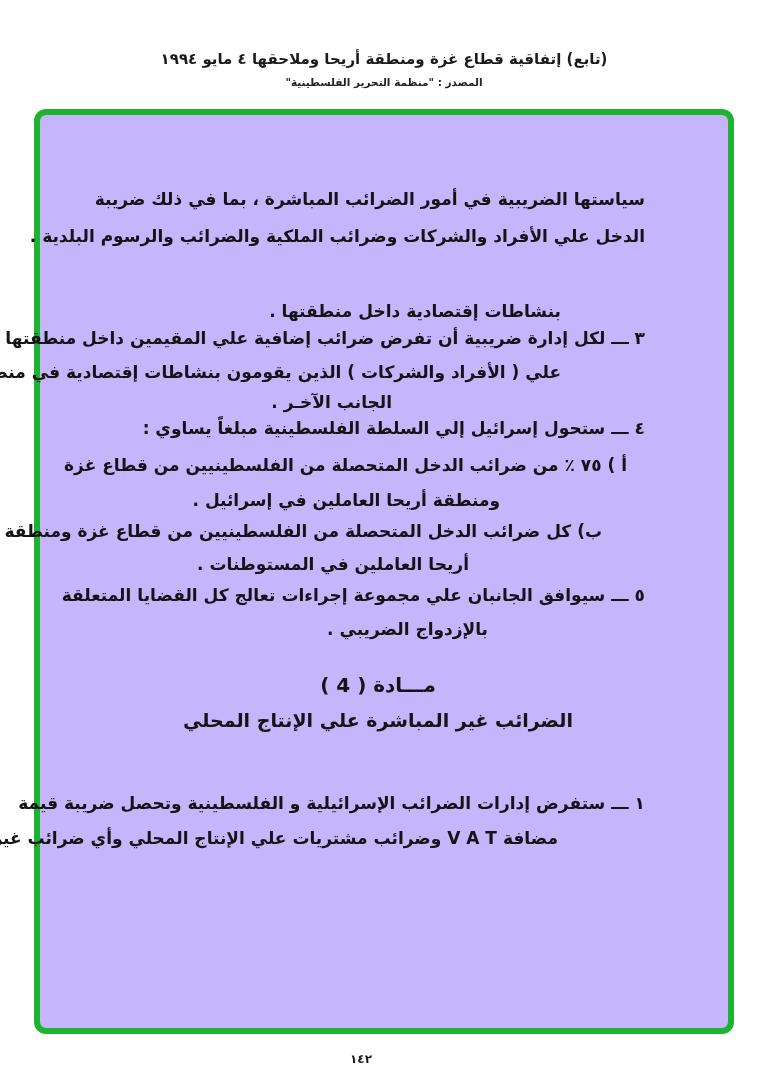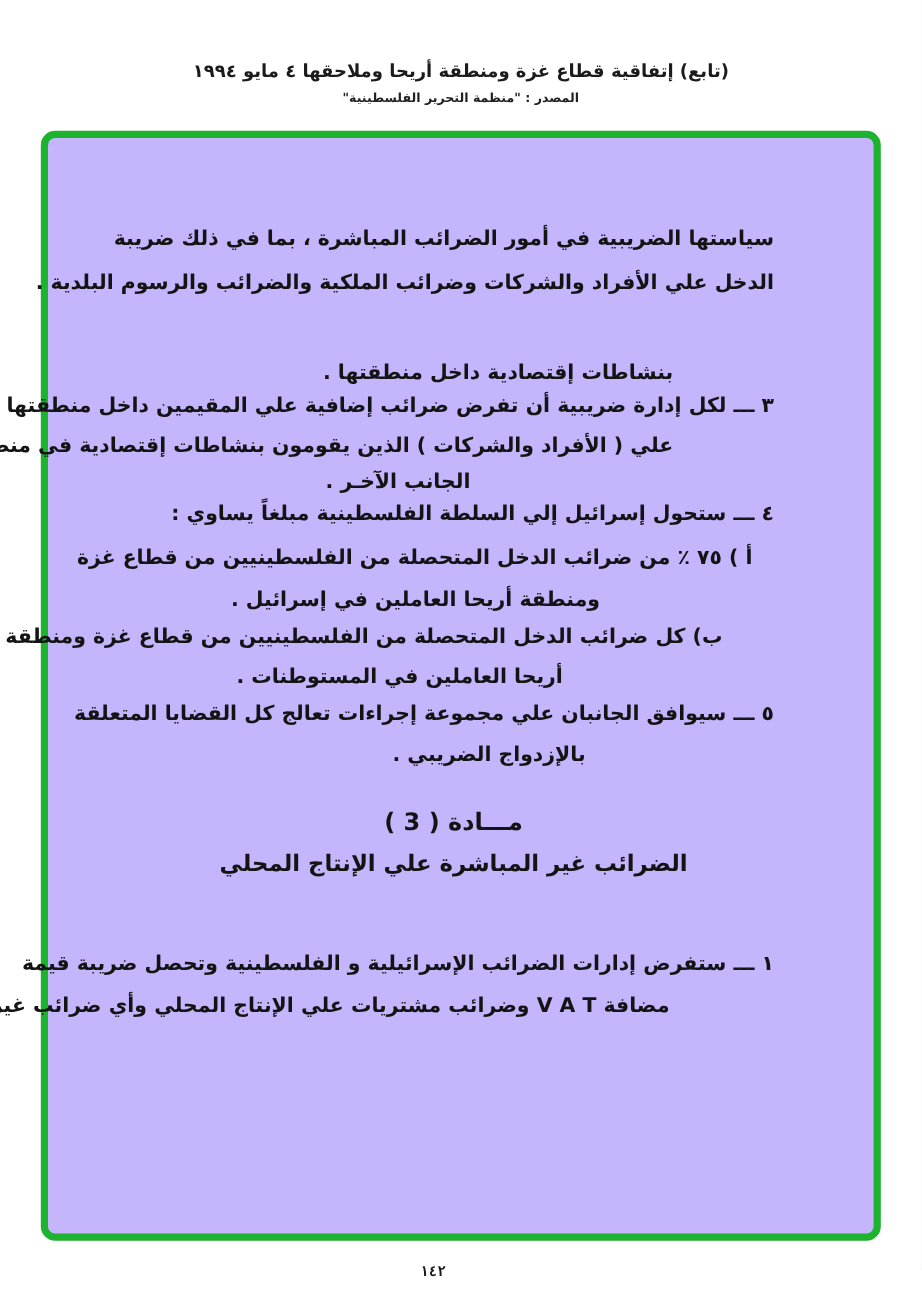--- a/index.html
+++ b/index.html
@@ -104,21 +104,20 @@
   
   .page-number {
     position: absolute;
     top: 1052px;
     left: 350px;
     font-size: 12px;
     font-weight: bold;
     letter-spacing: 6px;
     direction: rtl;
     color: #1b1b1b;
-    font-family: Liberation Mono, monospace;
   }
 </style>
 </head>
 <body>
 
 <div class="page">
 
   <div class="header">
     <div class="header-title">(تابع) إتفاقية قطاع غزة ومنطقة أريحا وملاحقها ٤ مايو ١٩٩٤</div>
     <div class="header-source">المصدر :  "منظمة التحرير الفلسطينية"</div>
@@ -139,21 +138,21 @@
 
     <div class="line l-i4a1">أ ) ٧٥ ٪ من ضرائب الدخل المتحصلة من الفلسطينيين من قطاع غزة</div>
     <div class="line l-i4b1">ب) كل ضرائب الدخل المتحصلة من الفلسطينيين من قطاع غزة ومنطقة</div>
 
     <div class="line l-i4a2">ومنطقة أريحا العاملين في إسرائيل .</div>
     <div class="line l-i4b2">أريحا العاملين في المستوطنات .</div>
 
     <div class="line l-i5a">٥ ـــ سيوافق الجانبان علي مجموعة إجراءات تعالج كل القضايا المتعلقة</div>
     <div class="line l-i5b">بالإزدواج الضريبي .</div>
 
-    <div class="article-title">مـــادة ( 3 )</div>
+    <div class="article-title">مـــادة ( 4 )</div>
     <div class="article-subtitle">الضرائب غير المباشرة علي الإنتاج المحلي</div>
 
     <div class="line l-i1a">١ ـــ ستفرض إدارات الضرائب الإسرائيلية و الفلسطينية وتحصل ضريبة قيمة</div>
     <div class="line l-i1b">مضافة  V A T  وضرائب مشتريات علي الإنتاج المحلي وأي ضرائب غير</div>
 
   </div>
 
   <div class="page-number">١٤٢</div>
 
 </div>

